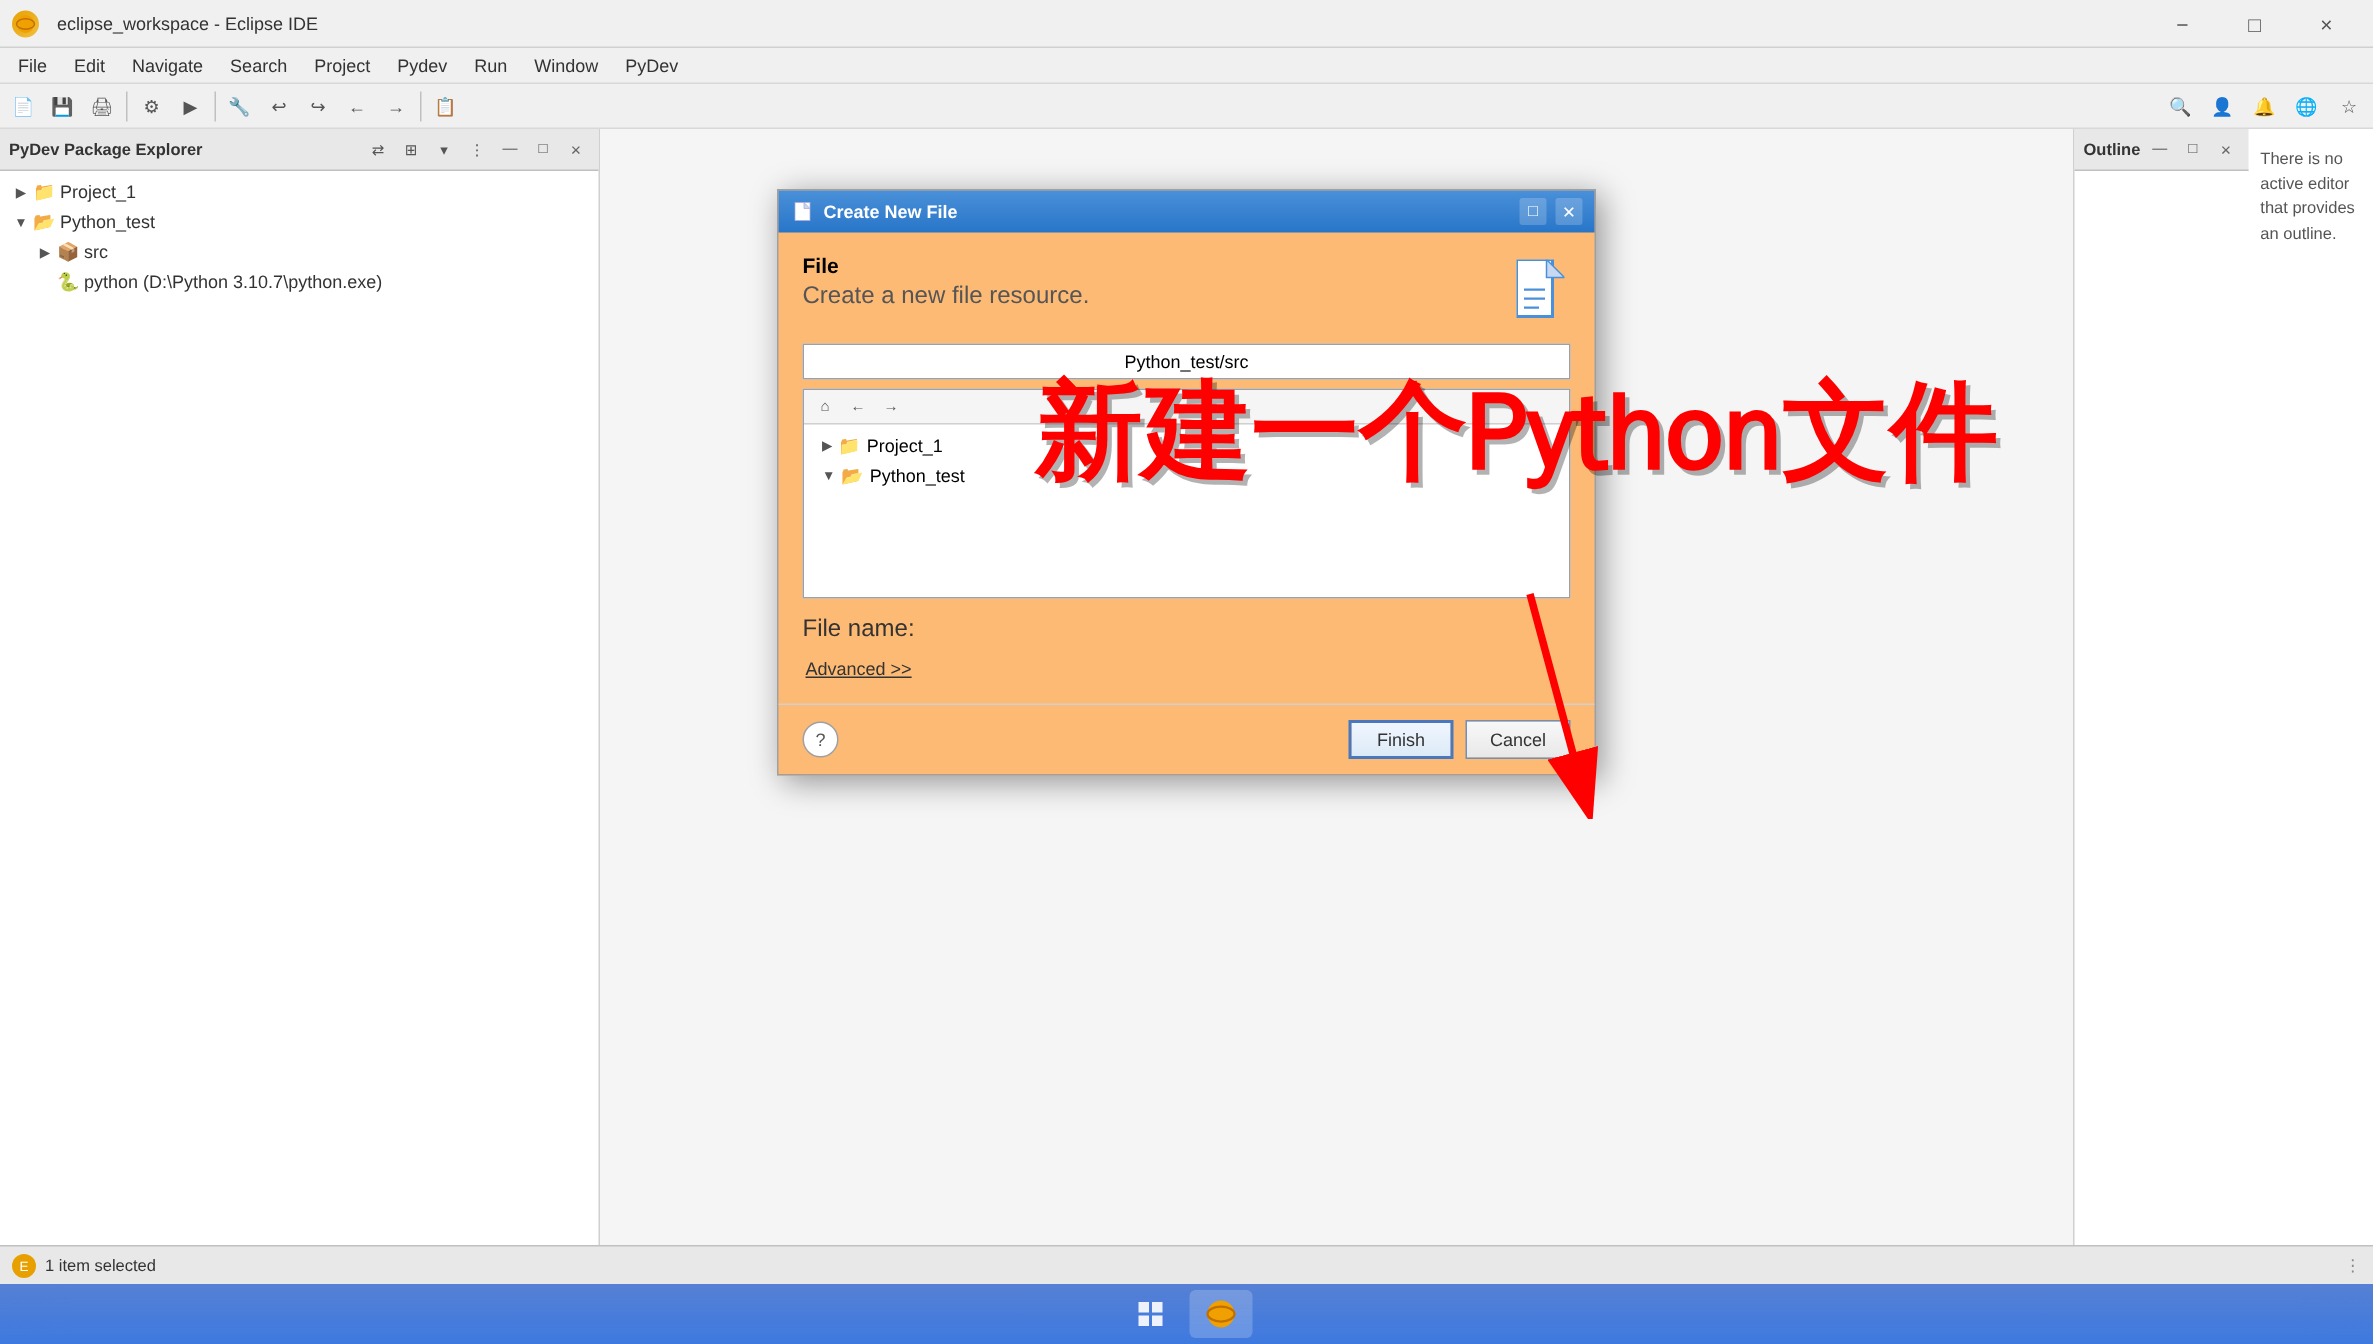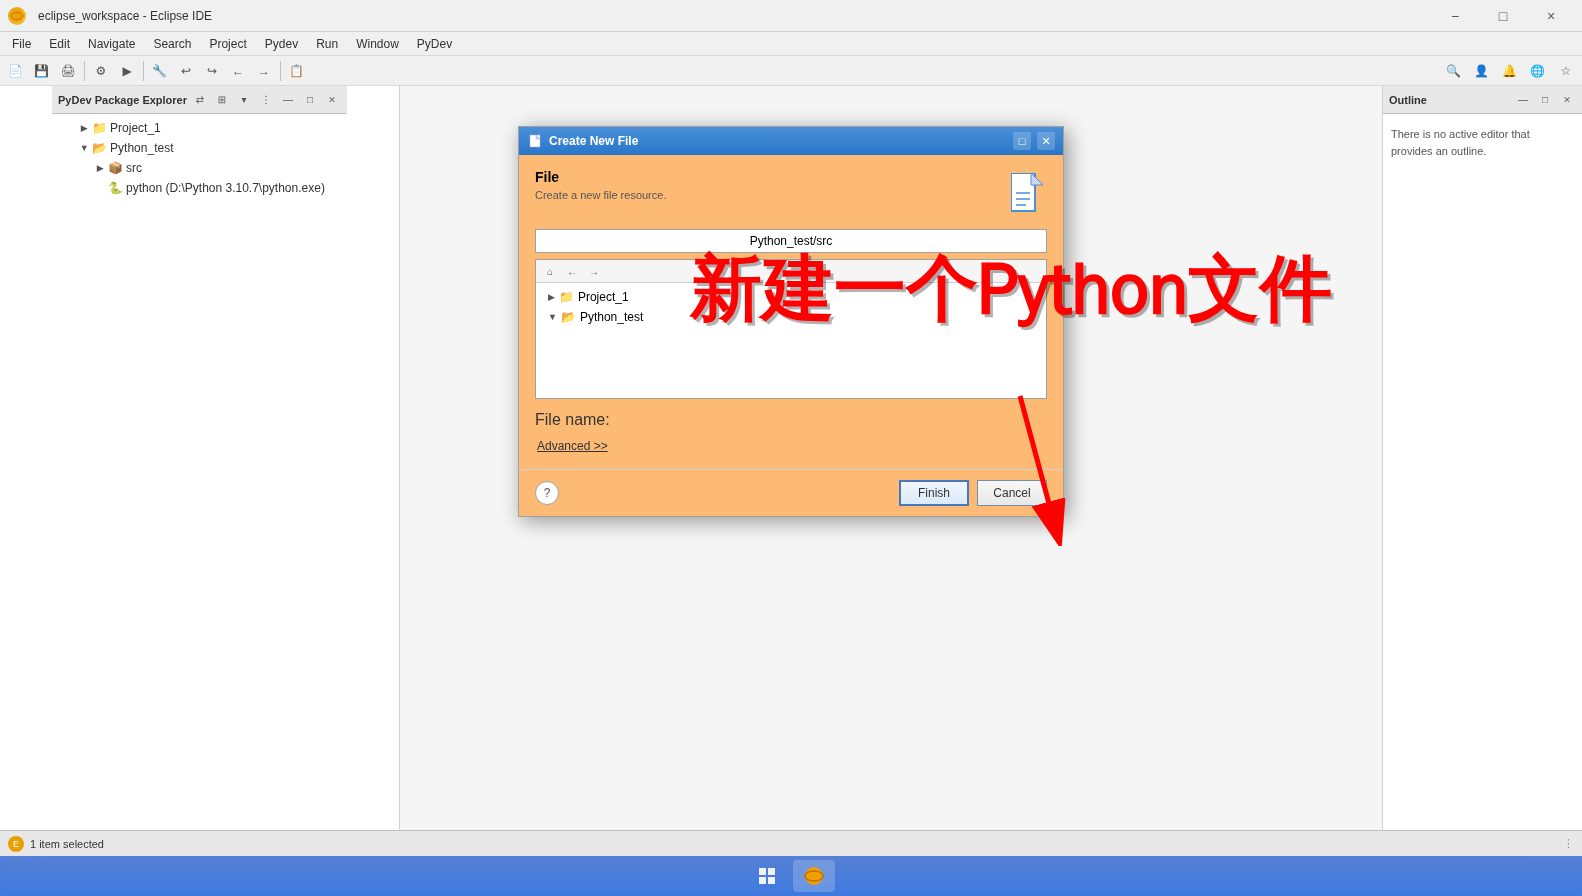--- a/index.html
+++ b/index.html
@@ -121,21 +121,20 @@
       height: calc(896px - 32px - 24px - 30px - 26px - 40px);
     }
 
     
     .left-panel {
       width: 400px;
       background: white;
       border-right: 1px solid #d0d0d0;
       display: flex;
       flex-direction: column;
-      align-items: center;
     }
     .panel-header {
       background: #e8e8e8;
       height: 28px;
       display: flex;
       align-items: center;
       padding: 0 6px;
       border-bottom: 1px solid #c0c0c0;
       gap: 4px;
     }
@@ -204,21 +203,20 @@
       background: #f5f5f5;
       position: relative;
     }
 
     
     .right-panel {
       width: 200px;
       background: white;
       border-left: 1px solid #d0d0d0;
       display: flex;
-      flex-direction: column;
     }
     .outline-text {
       padding: 8px;
       font-size: 11px;
       color: #555;
       line-height: 1.5;
     }
 
     
     .status-bar {
@@ -637,21 +635,21 @@
       <span class="modal-title-text">Create New File</span>
       <button class="modal-title-btn">□</button>
       <button class="modal-title-btn">✕</button>
     </div>
 
     <div class="modal-body">
       
       <div class="modal-section-header">
         <div style="flex:1">
           <div style="font-size:14px;font-weight:bold;margin-bottom:4px;">File</div>
-          <div style="font-size:11px;color:#555;">Create a new file resource.</div>
+          <div style="font-size:16px;color:#555;">Create a new file resource.</div>
         </div>
         <div class="modal-section-icon">
           <svg width="32" height="40" viewBox="0 0 32 40">
             <rect x="0" y="0" width="24" height="38" fill="white" stroke="#4a90d9" stroke-width="2"></rect>
             <polygon points="20,0 32,12 20,12" fill="#c8d8f0" stroke="#4a90d9" stroke-width="1"></polygon>
             <rect x="20" y="0" width="12" height="12" fill="none"></rect>
             <line x1="5" y1="20" x2="19" y2="20" stroke="#4a90d9" stroke-width="1.5"></line>
             <line x1="5" y1="26" x2="19" y2="26" stroke="#4a90d9" stroke-width="1.5"></line>
             <line x1="5" y1="32" x2="15" y2="32" stroke="#4a90d9" stroke-width="1.5"></line>
           </svg>

